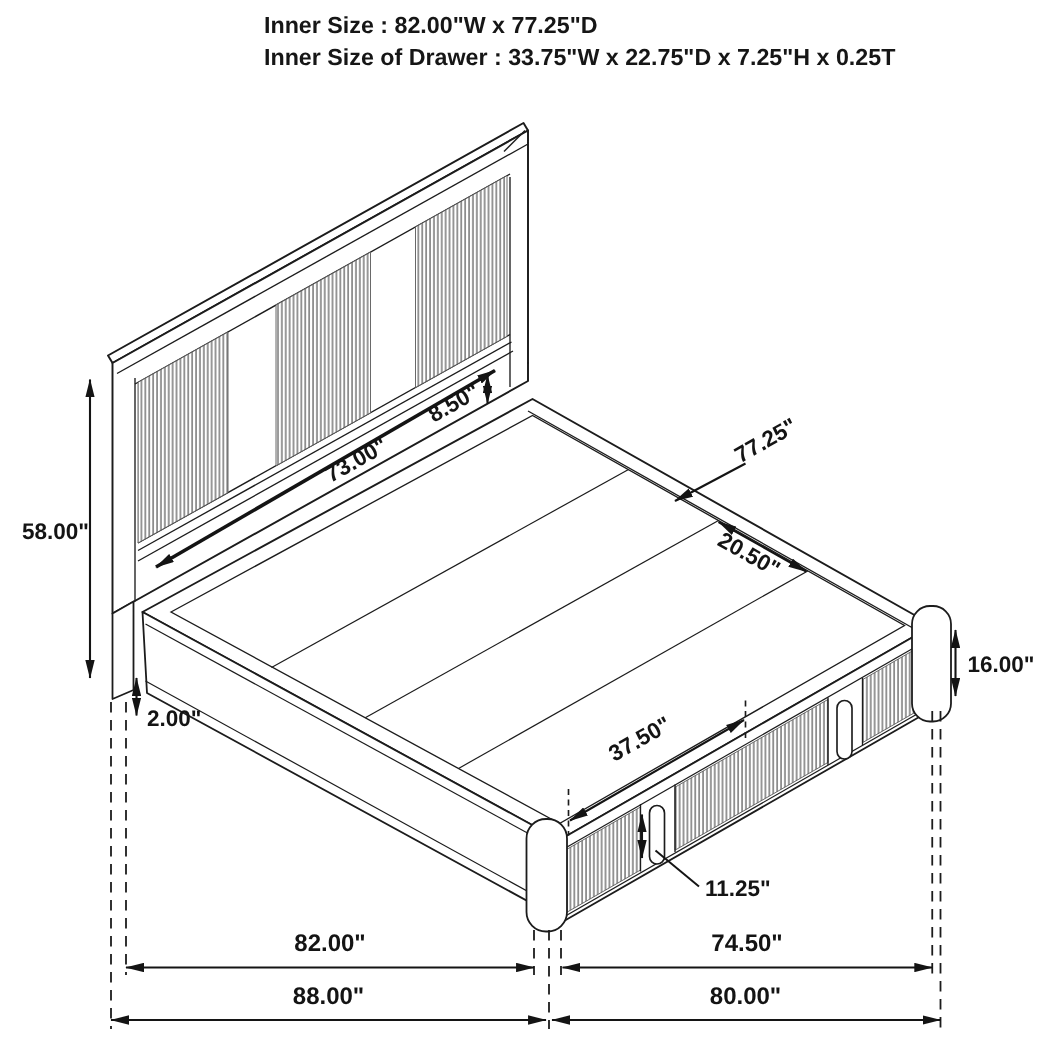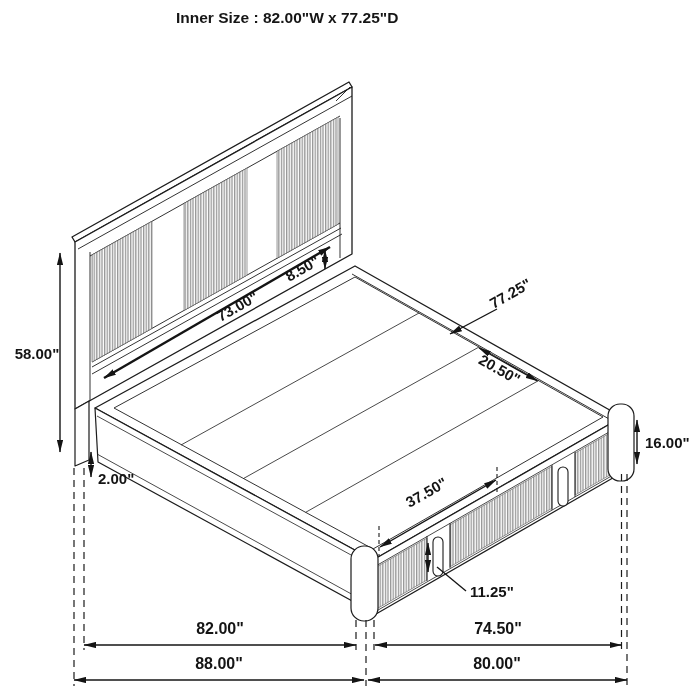--- a/index.html
+++ b/index.html
@@ -19,20 +19,21 @@
   .dimB{fill:none;stroke:#141414;stroke-width:2.4;}
   text{font-family:"Liberation Sans",sans-serif;font-weight:700;fill:#141414;}
   .t15{font-size:15px;} .t16{font-size:16px;}
 </style>
 </head>
 <body>
 
 <div class="canvas">
   <div class="hdr">
     <div>Inner Size : 82.00"W x 77.25"D</div>
+    <div>Inner Size of Drawer : 33.75"W x 22.75"D x 7.25"H x 0.25T</div>
   </div>
 
   <svg width="700" height="700" viewBox="0 0 700 700">
     <defs>
       <pattern id="slats" width="2.6" height="4" patternUnits="userSpaceOnUse">
         <rect width="2.6" height="4" fill="#ffffff"></rect>
         <line x1="0.7" y1="0" x2="0.7" y2="4" stroke="#767676" stroke-width="1"></line>
       </pattern>
       <marker id="arr" viewBox="0 0 12 6" refX="11.5" refY="3" markerWidth="12.5" markerHeight="6.5" markerUnits="userSpaceOnUse" orient="auto-start-reverse">
         <path d="M0,0 L12,3 L0,6 Z" fill="#141414"></path>

